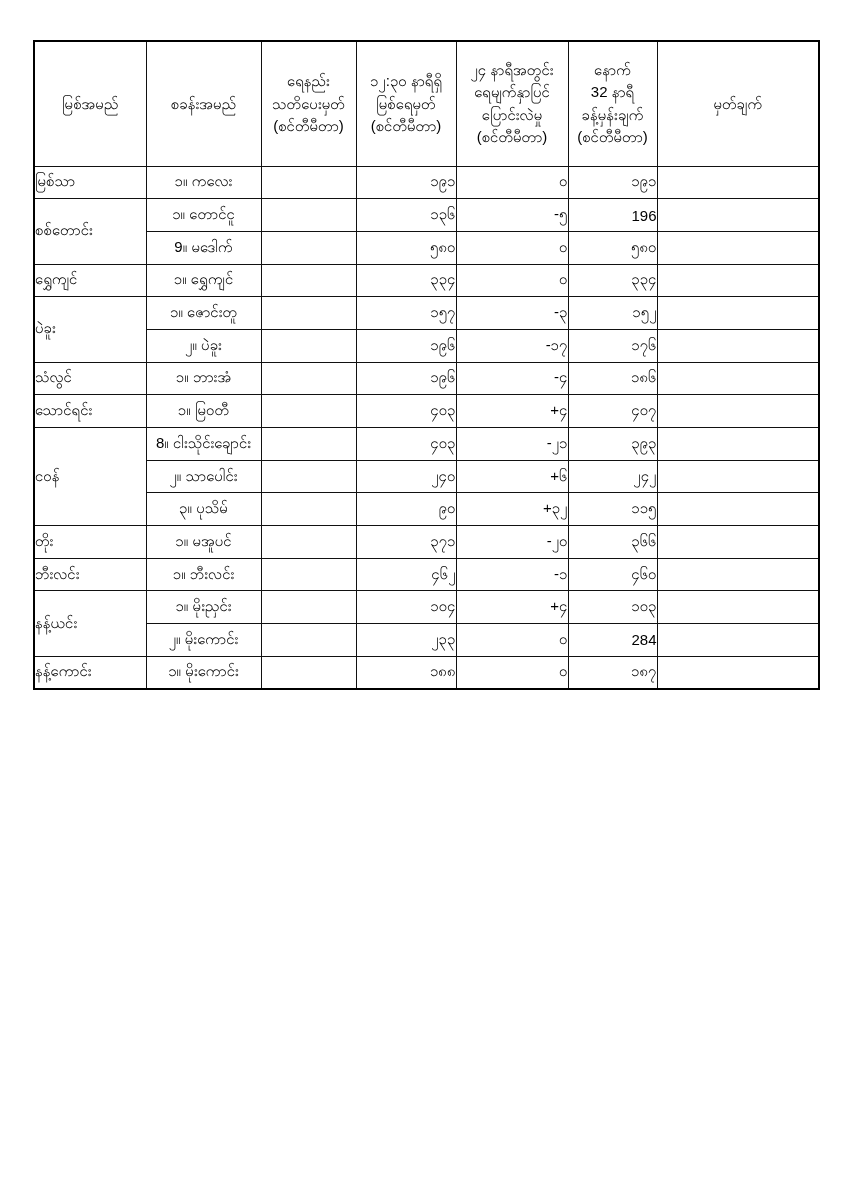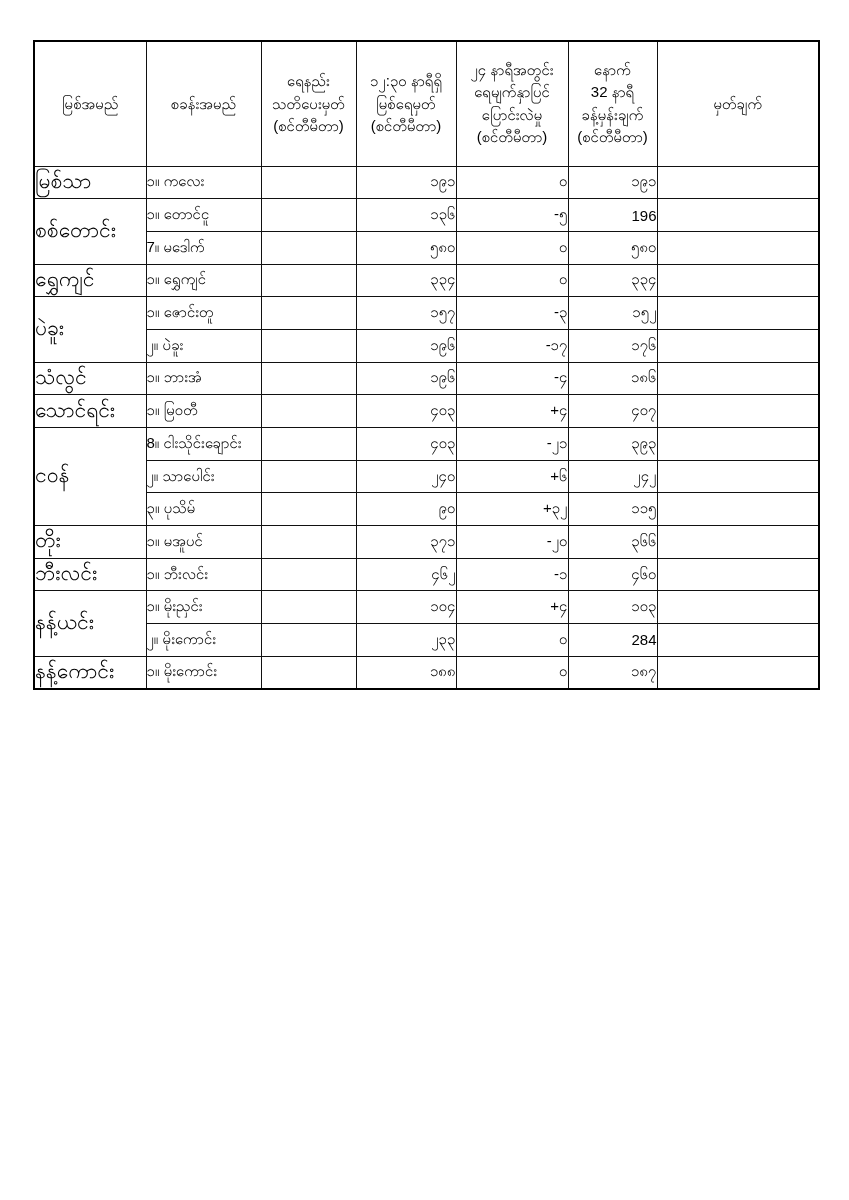--- a/index.html
+++ b/index.html
@@ -36,25 +36,25 @@
     font-size: 15px;
     line-height: 1.5;
     text-align: center;
     vertical-align: middle;
     white-space: pre-line;
     padding: 2px 3px;
   }
   td.c-river {
     text-align: left;
     vertical-align: middle;
-    font-size: 21px;
+    font-size: 15px;
     padding-left: 7px;
   }
   td.c-station {
-    text-align: left;
+    text-align: center;
     vertical-align: middle;
     font-size: 15px;
     padding-left: 7px;
   }
   td.c-num {
     text-align: right;
     vertical-align: middle;
     font-size: 15px;
   }
   td.c-empty { vertical-align: middle; }
@@ -108,21 +108,21 @@
     <tr class="data-row">
       <td class="c-river" rowspan="2">စစ်တောင်း</td>
       <td class="c-station">၁။ တောင်ငူ</td>
       <td class="c-empty"></td>
       <td class="c-num">၁၃၆</td>
       <td class="c-num">-၅</td>
       <td class="c-num">196</td>
       <td class="c-empty"></td>
     </tr>
     <tr class="data-row">
-      <td class="c-station">7။ မဒေါက်</td>
+      <td class="c-station">9။ မဒေါက်</td>
       <td class="c-empty"></td>
       <td class="c-num">၅၈၀</td>
       <td class="c-num">၀</td>
       <td class="c-num">၅၈၀</td>
       <td class="c-empty"></td>
     </tr>
 
     <tr class="data-row">
       <td class="c-river">ရွှေကျင်</td>
       <td class="c-station">၁။ ရွှေကျင်</td>

